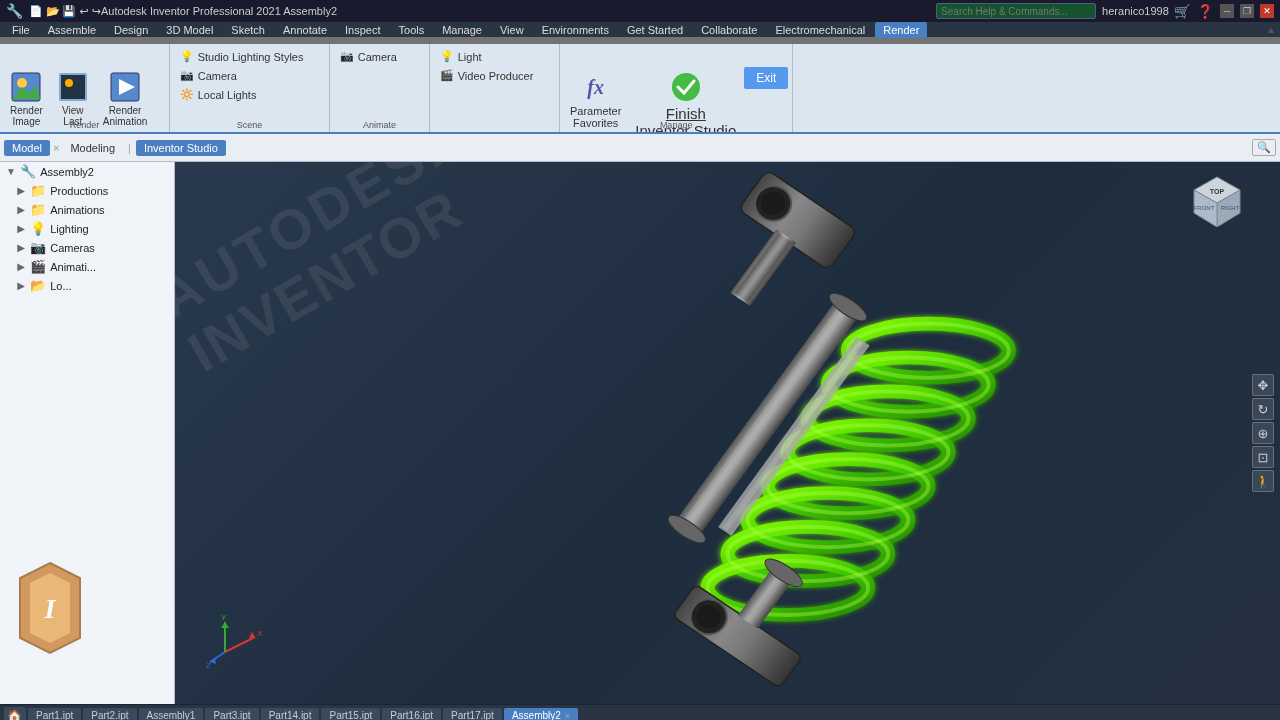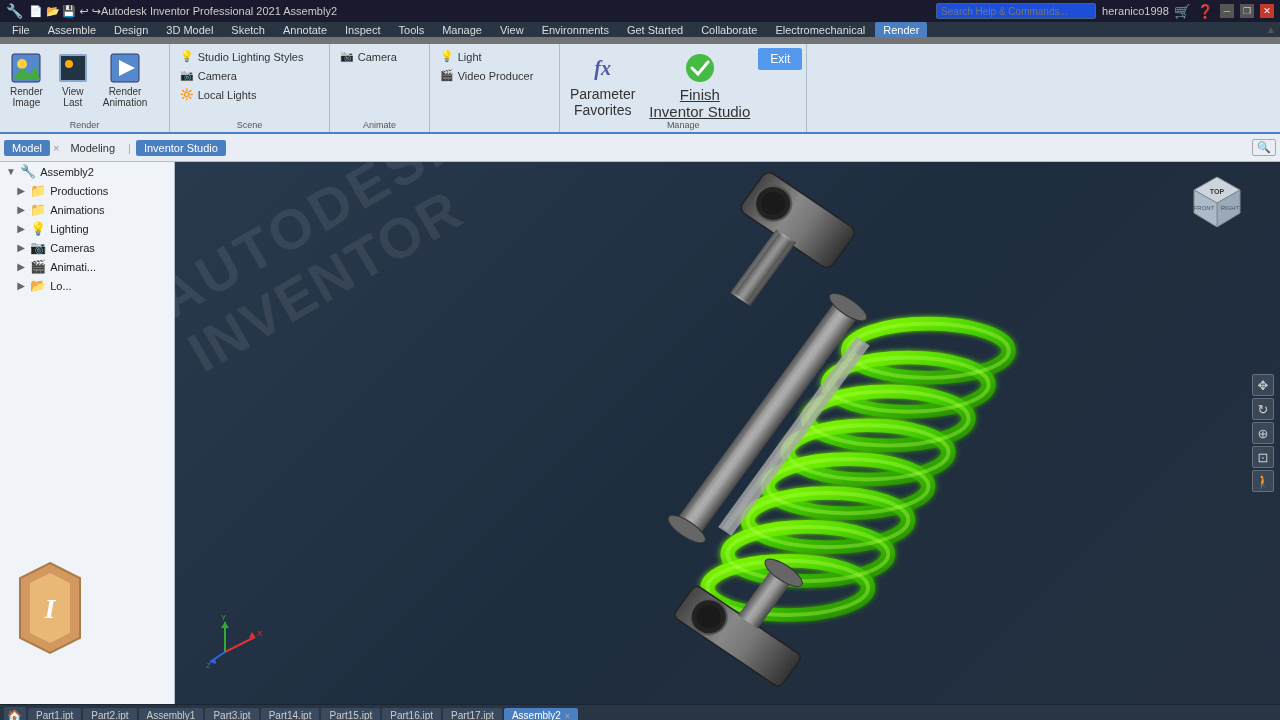--- a/index.html
+++ b/index.html
@@ -56,20 +56,21 @@
       cursor: pointer;
       padding: 4px 6px;
       border-radius: 3px;
       min-width: 44px;
       font-size: 10px;
       color: #333;
       text-align: center;
       gap: 2px;
       background: transparent;
       border: none;
+      margin-top: 19px;
     }
     .ribbon-btn .btn-icon {
       width: 32px;
       height: 32px;
       display: flex;
       align-items: center;
       justify-content: center;
       font-size: 22px;
     }
     .ribbon-btn-small {
@@ -279,21 +280,21 @@
       <button style="background:none;border:none;color:#ccc;cursor:pointer;font-size:11px;">📂</button>
       <button style="background:none;border:none;color:#ccc;cursor:pointer;font-size:11px;">💾</button>
       <button style="background:none;border:none;color:#ccc;cursor:pointer;font-size:11px;">↩</button>
       <button style="background:none;border:none;color:#ccc;cursor:pointer;font-size:11px;">↪</button>
     </span>
   </div>
   <div class="title-center">
     <span>Autodesk Inventor Professional 2021  Assembly2</span>
   </div>
   <div class="title-right">
-    <input style="width: 160px; height: 16px; font-size: 10px; padding: 1px 4px; background: #1d4ed8; border: 1px solid rgb(74, 96, 128); color: rgb(204, 204, 204); border-radius: 2px;" placeholder="Search Help &amp; Commands...">
+    <input style="width: 160px; height: 16px; font-size: 10px; padding: 1px 4px; background: #14532d; border: 1px solid rgb(74, 96, 128); color: rgb(204, 204, 204); border-radius: 2px;" placeholder="Search Help &amp; Commands...">
     <span style="cursor:pointer;">heranico1998</span>
     <button style="background:none;border:none;color:#ccc;cursor:pointer;">🛒</button>
     <button style="background:none;border:none;color:#ccc;cursor:pointer;">❓</button>
     <button style="background:#555;border:none;color:#ccc;cursor:pointer;width:14px;height:14px;font-size:9px;">─</button>
     <button style="background:#555;border:none;color:#ccc;cursor:pointer;width:14px;height:14px;font-size:9px;">❐</button>
     <button style="background:#c0392b;border:none;color:white;cursor:pointer;width:14px;height:14px;font-size:9px;">✕</button>
   </div>
 </div>
 
 <div id="menubar">
@@ -399,21 +400,21 @@
         </button>
       </div>
     </div>
     <div class="section-label"></div>
   </div>
 
   <div class="section-wrapper" style="min-width:200px;">
     <div class="section-content">
       <button class="ribbon-btn">
         <div class="btn-icon" style="font-family:serif;font-style:italic;font-weight:bold;color:#5555aa;font-size:20px;">fx</div>
-        <span style="font-size:14px;text-align:center;">Parameter<br>Favorites</span>
+        <span style="font-size:11px;text-align:center;">Parameter<br>Favorites</span>
       </button>
       <button class="ribbon-btn">
         <div class="btn-icon">
           <svg width="32" height="32" viewBox="0 0 32 32">
               <circle cx="16" cy="16" r="14" fill="#44bb44"></circle>
               <polyline points="8,16 14,22 24,10" stroke="white" stroke-width="3" fill="none" stroke-linecap="round"></polyline>
             </svg>
         </div>
         <span style="font-size:15px;text-decoration:underline;">Finish<br>Inventor Studio</span>
       </button>

